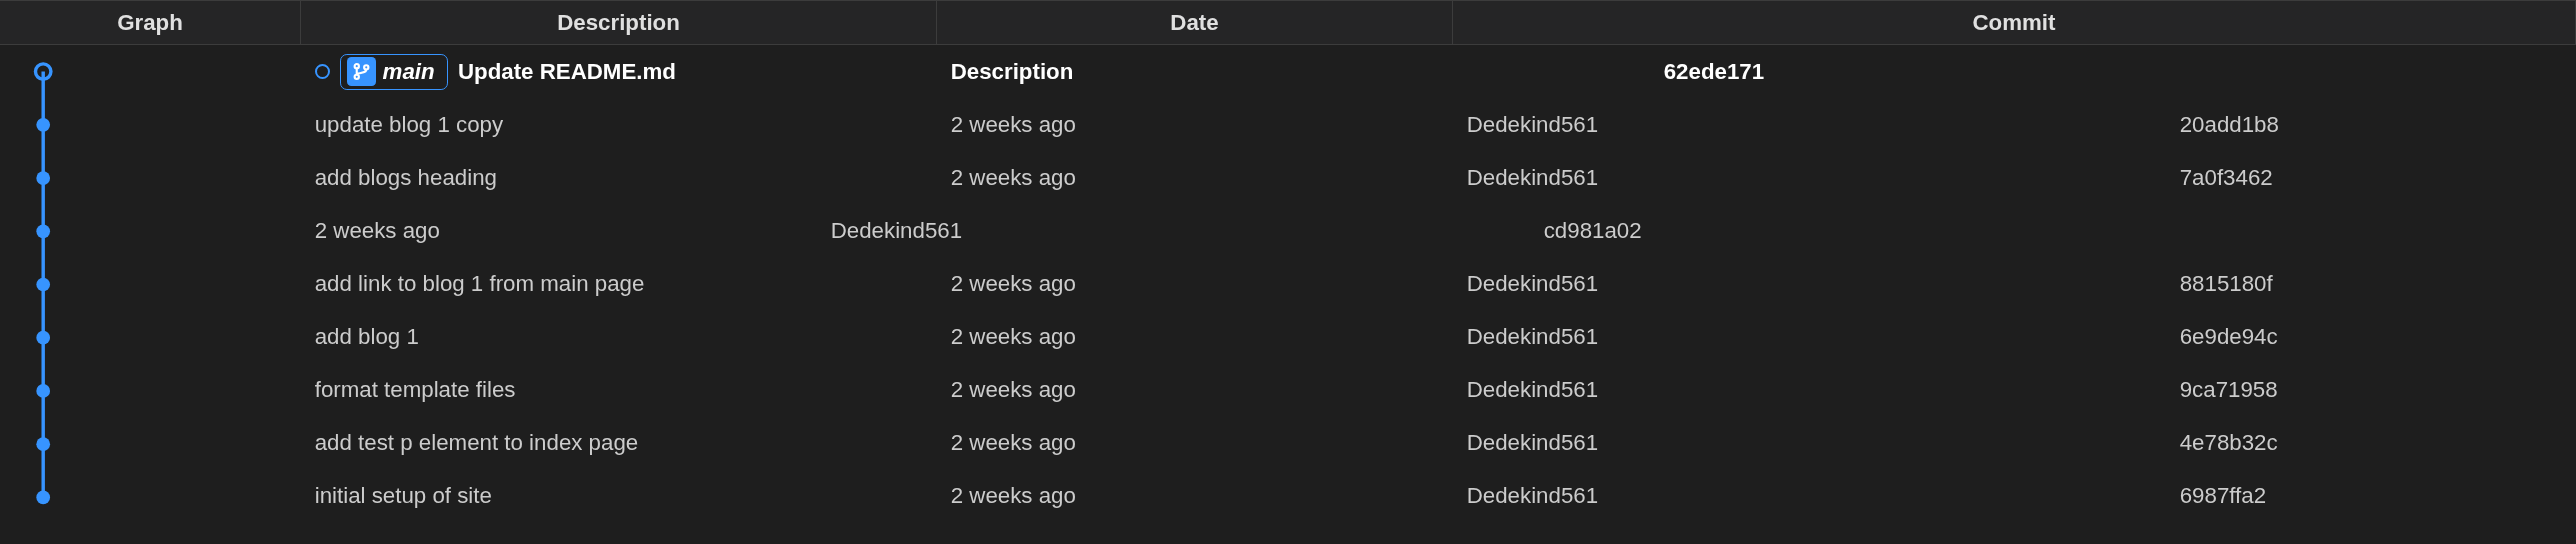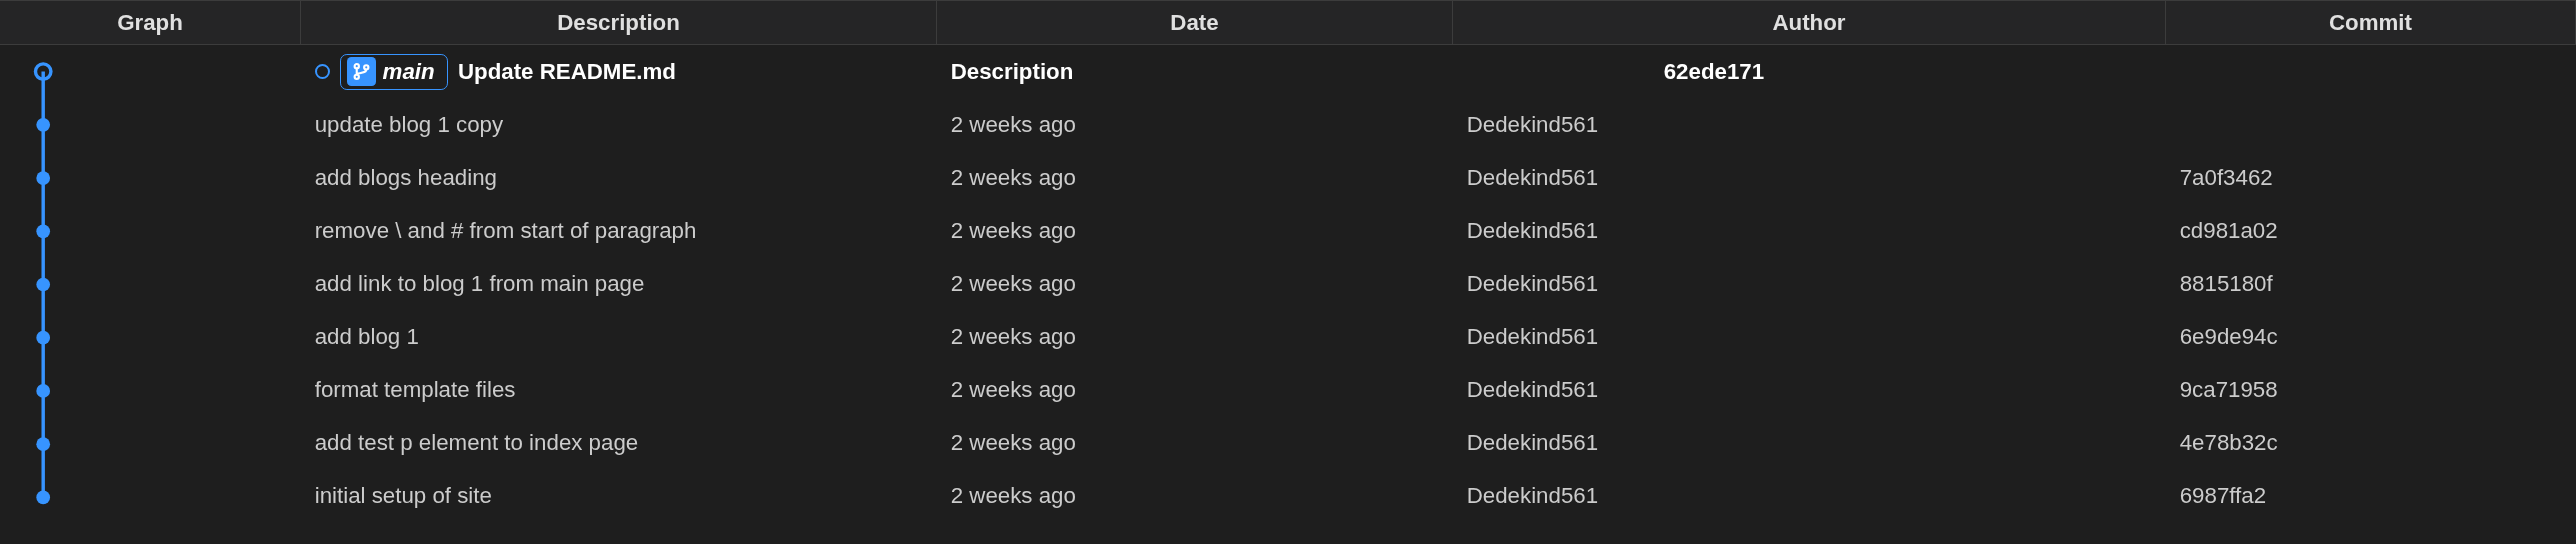--- a/index.html
+++ b/index.html
@@ -122,21 +122,20 @@
     }
   </style>
 </head>
 <body>
 
 <div class="table">
   <div class="header-row">
     <div class="header-cell col-graph">Graph</div>
     <div class="header-cell col-desc">Description</div>
     <div class="header-cell col-date">Date</div>
-    <div class="header-cell col-author">Author</div>
     <div class="header-cell col-commit">Commit</div>
   </div>
   <div class="body">
     <svg class="graph-svg" id="graph-svg" width="301" height="479" viewBox="0 0 350 558">
         <line class="commit-line" x1="50" y1="31" x2="50" y2="527"></line>
         <circle class="commit-ring" cx="50" cy="31" r="9"></circle>
         <circle class="commit-dot" cx="50" cy="93" r="8"></circle>
         <circle class="commit-dot" cx="50" cy="155" r="8"></circle>
         <circle class="commit-dot" cx="50" cy="217" r="8"></circle>
         <circle class="commit-dot" cx="50" cy="279" r="8"></circle>
@@ -171,39 +170,35 @@
         </div>
         <div class="row">
           <div class="cell graph-cell col-graph"></div>
           <div class="cell col-desc">
             <div class="desc-content">
               <span>update blog 1 copy</span>
             </div>
           </div>
           <div class="cell col-date">2 weeks ago</div>
           <div class="cell col-author">Dedekind561</div>
+          <div class="cell col-commit">20add1b8</div>
         </div>
         <div class="row">
           <div class="cell graph-cell col-graph"></div>
           <div class="cell col-desc">
             <div class="desc-content">
               <span>add blogs heading</span>
             </div>
           </div>
           <div class="cell col-date">2 weeks ago</div>
           <div class="cell col-author">Dedekind561</div>
           <div class="cell col-commit">7a0f3462</div>
         </div>
         <div class="row">
           <div class="cell graph-cell col-graph"></div>
-          <div class="cell col-desc">
-            <div class="desc-content">
-              <span>remove \ and # from start of paragraph</span>
-            </div>
-          </div>
           <div class="cell col-date">2 weeks ago</div>
           <div class="cell col-author">Dedekind561</div>
           <div class="cell col-commit">cd981a02</div>
         </div>
         <div class="row">
           <div class="cell graph-cell col-graph"></div>
           <div class="cell col-desc">
             <div class="desc-content">
               <span>add link to blog 1 from main page</span>
             </div>

